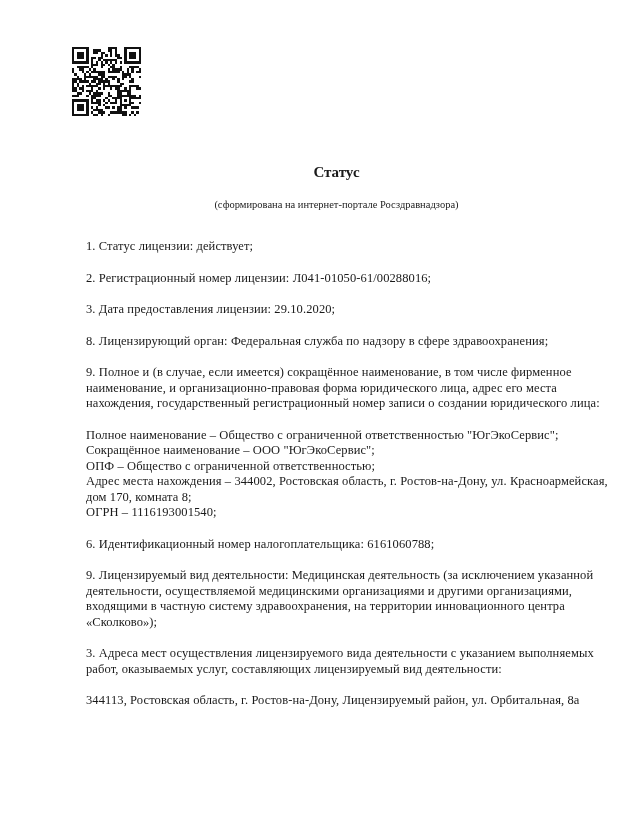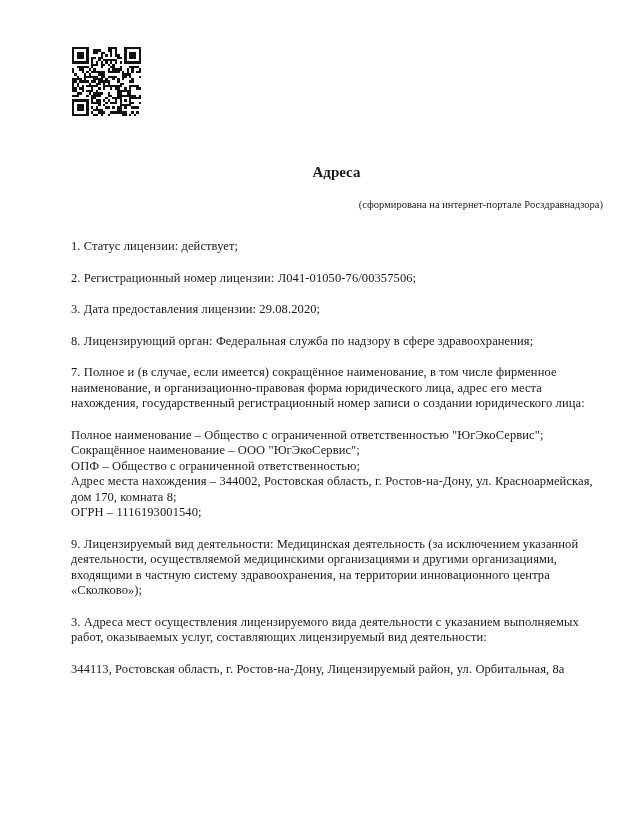--- a/index.html
+++ b/index.html
@@ -18,31 +18,31 @@
     padding:163px 27px 0 70px;
   }
   .title{
     text-align:center;
     font-weight:bold;
     font-size:15px;
     line-height:19px;
     margin:0;
   }
   .subtitle{
-    text-align:right;
+    text-align:center;
     font-size:10.5px;
     line-height:13px;
     margin-top:16px;
     color:#222222;
   }
   .paragraphs{margin:0;}
   .para{
     font-size:12.5px;
     line-height:15.5px;
-    margin:16px 0 0 1px;
+    margin:16px 0 0 16px;
     white-space:pre;
     letter-spacing:0.1px;
   }
   .para.first{margin-top:28px;}
 </style>
 </head>
 <body>
 
 <div class="page">
 
@@ -461,39 +461,40 @@
         <rect x="15" y="28" width="1" height="1"></rect>
         <rect x="21" y="28" width="1" height="1"></rect>
         <rect x="22" y="28" width="1" height="1"></rect>
         <rect x="24" y="28" width="1" height="1"></rect>
         <rect x="26" y="28" width="1" height="1"></rect>
       </svg></div>
 
   <div class="content">
 
     <div>
-      <div class="title">Адреса</div>
+      <div class="title">Статус</div>
     </div>
 
     <div class="subtitle">(сформирована на интернет-портале Росздравнадзора)</div>
 
     <div class="paragraphs">
       <div class="para first">1. Статус лицензии: действует;</div>
-      <div class="para">2. Регистрационный номер лицензии: Л041-01050-76/00357506;</div>
-      <div class="para">3. Дата предоставления лицензии: 29.08.2020;</div>
+      <div class="para">2. Регистрационный номер лицензии: Л041-01050-61/00288016;</div>
+      <div class="para">3. Дата предоставления лицензии: 29.10.2020;</div>
       <div class="para">8. Лицензирующий орган: Федеральная служба по надзору в сфере здравоохранения;</div>
-      <div class="para">7. Полное и (в случае, если имеется) сокращённое наименование, в том числе фирменное
+      <div class="para">9. Полное и (в случае, если имеется) сокращённое наименование, в том числе фирменное
 наименование, и организационно-правовая форма юридического лица, адрес его места
 нахождения, государственный регистрационный номер записи о создании юридического лица:</div>
       <div class="para">Полное наименование – Общество с ограниченной ответственностью "ЮгЭкоСервис";
 Сокращённое наименование – ООО "ЮгЭкоСервис";
 ОПФ – Общество с ограниченной ответственностью;
 Адрес места нахождения – 344002, Ростовская область, г. Ростов-на-Дону, ул. Красноармейская,
 дом 170, комната 8;
 ОГРН – 1116193001540;</div>
+      <div class="para">6. Идентификационный номер налогоплательщика: 6161060788;</div>
       <div class="para">9. Лицензируемый вид деятельности: Медицинская деятельность (за исключением указанной
 деятельности, осуществляемой медицинскими организациями и другими организациями,
 входящими в частную систему здравоохранения, на территории инновационного центра
 «Сколково»);</div>
       <div class="para">3. Адреса мест осуществления лицензируемого вида деятельности с указанием выполняемых
 работ, оказываемых услуг, составляющих лицензируемый вид деятельности:</div>
       <div class="para">344113, Ростовская область, г. Ростов-на-Дону, Лицензируемый район, ул. Орбитальная, 8а</div>
     </div>
 
   </div>

